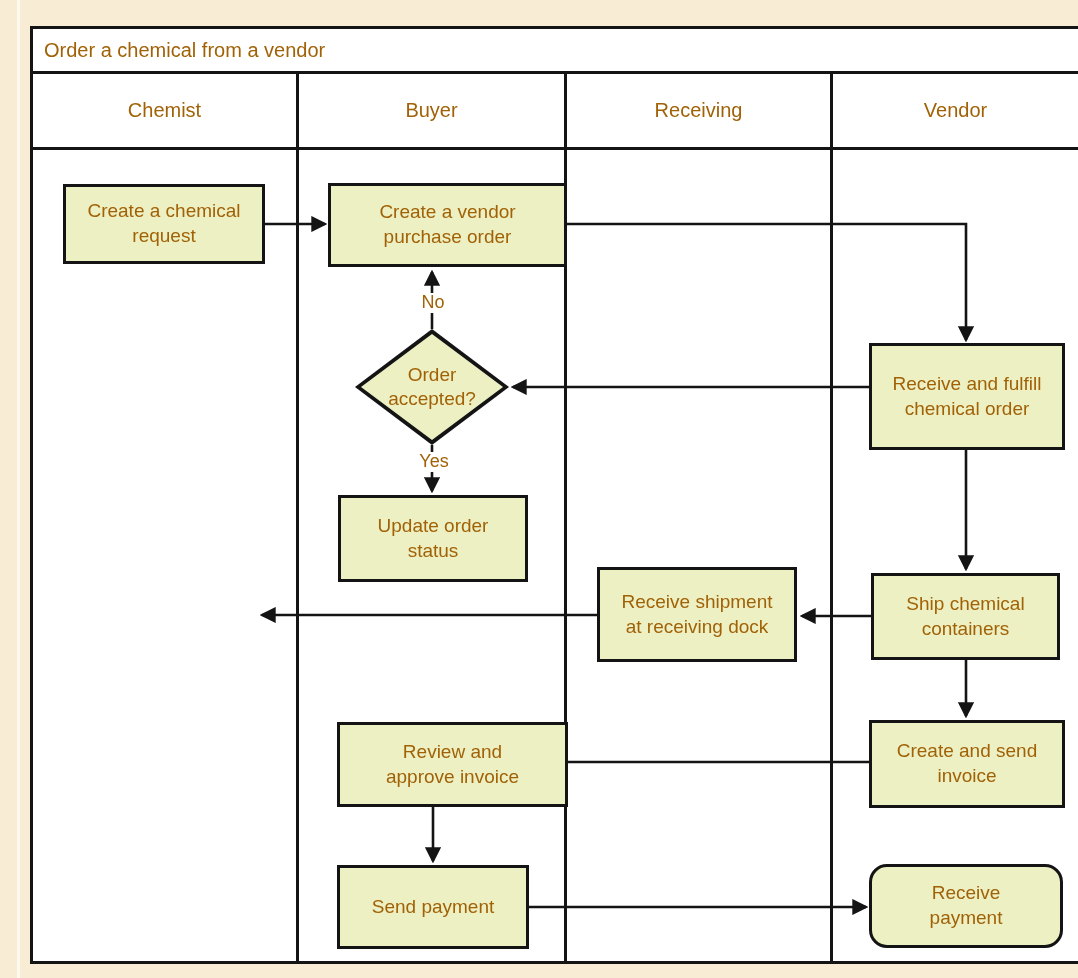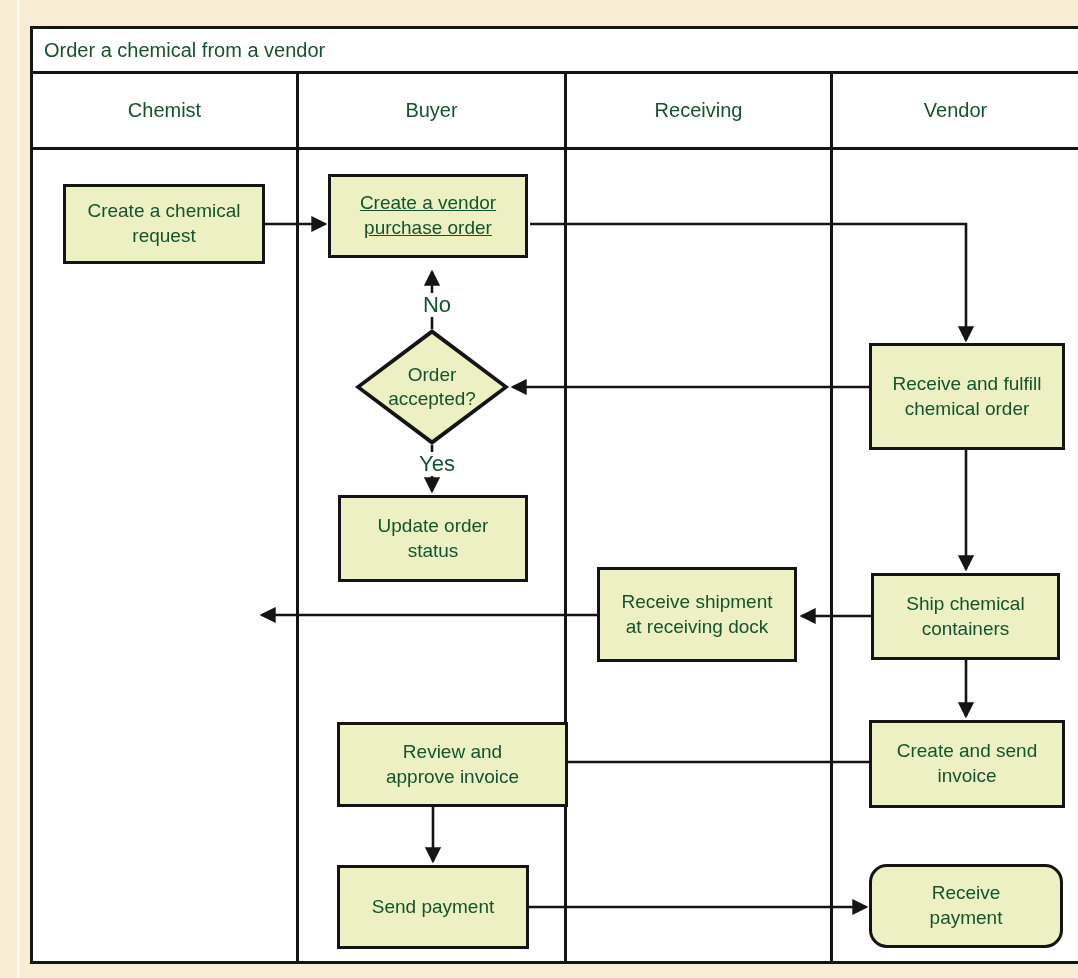--- a/index.html
+++ b/index.html
@@ -3,21 +3,21 @@
 <meta charset="utf-8">
 <style>
   html, body { margin: 0; padding: 0; }
   .screen {
     position: relative;
     width: 1078px;
     height: 978px;
     overflow: hidden;
     background: #f8ecd4;
     font-family: "Liberation Sans", sans-serif;
-    color: #14532d;
+    color: #a16207;
   }
   .page-edge {
     position: absolute;
     left: 17px; top: 0;
     width: 3px; height: 978px;
     background: rgba(255, 252, 242, 0.85);
     z-index: 1;
   }
   .frame {
     position: absolute;
@@ -102,22 +102,22 @@
     justify-content: center;
     text-align: center;
     font-size: 19px;
     line-height: 1.25;
     white-space: pre-line;
     z-index: 6;
   }
   .edge-label {
     position: absolute;
     background: #ffffff;
-    text-align: right;
-    font-size: 22px;
+    text-align: center;
+    font-size: 18px;
     line-height: 1.1;
     z-index: 4;
     padding: 0 3px;
   }
 </style>
 </head>
 <body>
 
 <div class="screen">
 
@@ -157,21 +157,21 @@
       <path d="M433 807 L433 861" marker-end="url(#ah)"></path>
       <path d="M529 907 L866 907" marker-end="url(#ah)"></path>
     </g>
   </svg>
 
   <div class="edge-label" style="left:412px; top:293px; width:36px;">No</div>
   <div class="edge-label" style="left:410px; top:452px; width:42px;">Yes</div>
 
   <div class="node" style="left:63px;  top:184px; width:202px; height:80px;">Create a chemical
 request</div>
-  <div class="node" style="left:328px; top:174px; width:200px; height:84px;text-decoration:underline;">Create a vendor
+  <div class="node" style="left:328px; top:183px; width:239px; height:84px;">Create a vendor
 purchase order</div>
   <div class="node" style="left:338px; top:495px; width:190px; height:87px;">Update order
 status</div>
   <div class="node" style="left:597px; top:567px; width:200px; height:95px;">Receive shipment
 at receiving dock</div>
   <div class="node" style="left:869px; top:343px; width:196px; height:107px;">Receive and fulfill
 chemical order</div>
   <div class="node" style="left:871px; top:573px; width:189px; height:87px;">Ship chemical
 containers</div>
   <div class="node" style="left:869px; top:720px; width:196px; height:88px;">Create and send

